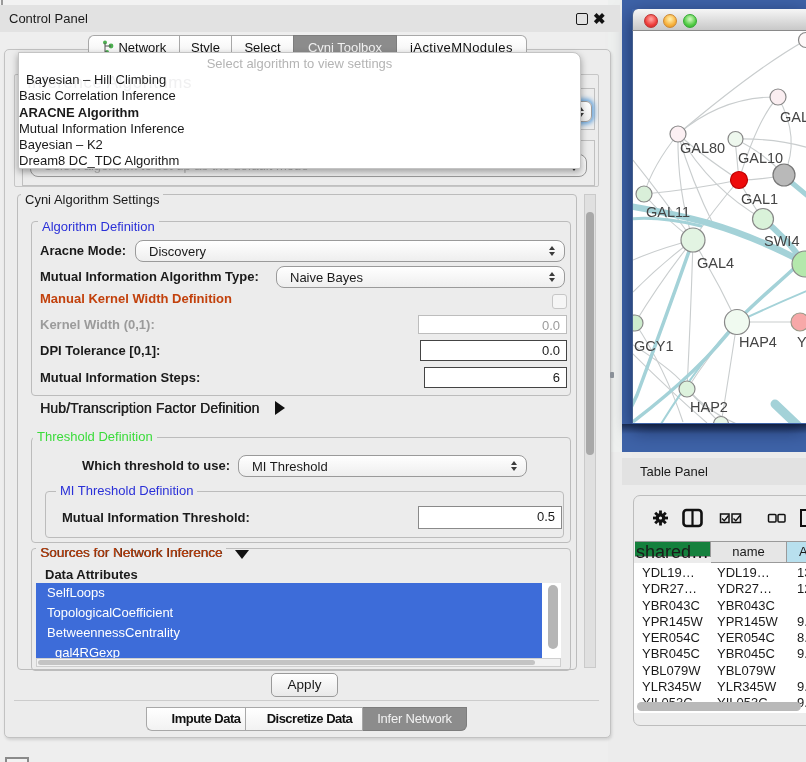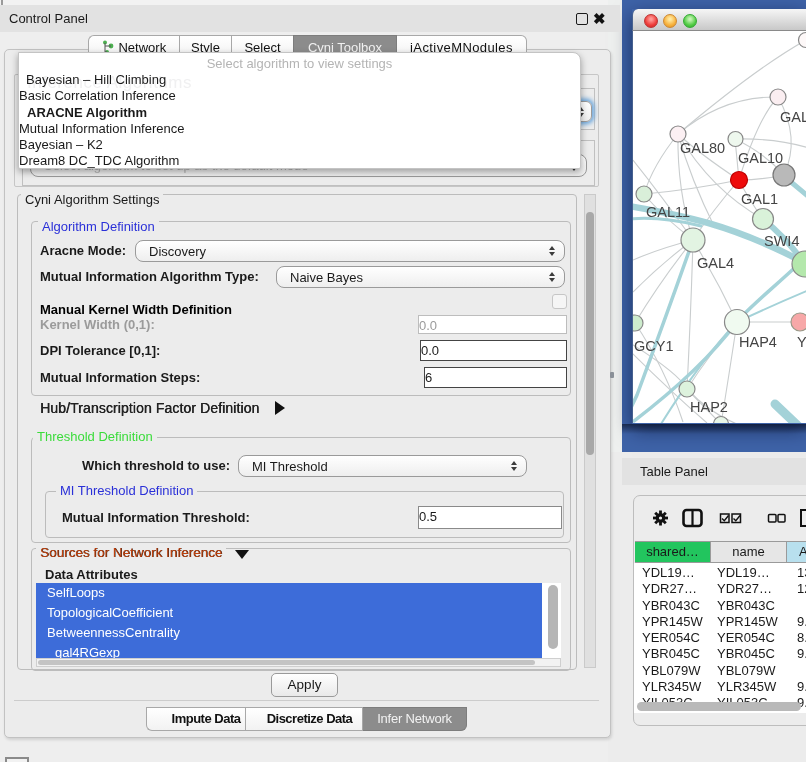--- a/index.html
+++ b/index.html
@@ -1,18 +1,18 @@
 <!DOCTYPE html>
 <html><head><meta charset="utf-8"><style>
 html,body{margin:0;padding:0}
 body{width:806px;height:762px;position:relative;overflow:hidden;background:#eeeeee;font-family:"Liberation Sans",sans-serif;color:#1a1a1a}
 .abs{position:absolute}
 .grp{position:absolute;border:1px solid #bcbcbc;border-radius:4px}
 .grplab{position:absolute;background:#ececec;padding:0 4px;font-size:13px;line-height:13px}
-.field{position:absolute;background:#fff;font-size:13px;text-align:left;line-height:19px;padding-right:6px;box-sizing:border-box}
+.field{position:absolute;background:#fff;font-size:13px;text-align:right;line-height:19px;padding-right:6px;box-sizing:border-box}
 .combo{position:absolute;border:1px solid #9a9a9a;border-radius:8px;background:linear-gradient(#ffffff,#eeeeee);box-sizing:border-box;font-size:13px}
 .combo .txt{position:absolute;left:13px;top:0;line-height:20px}
 .spin{position:absolute;right:8px;top:50%;margin-top:-6px;width:8px;height:12px}
 .spin:before{content:"";position:absolute;left:1px;top:1px;border-left:3.2px solid transparent;border-right:3.2px solid transparent;border-bottom:4.2px solid #3c3c3c}
 .spin:after{content:"";position:absolute;left:1px;bottom:1px;border-left:3.2px solid transparent;border-right:3.2px solid transparent;border-top:4.2px solid #3c3c3c}
 .lbl{position:absolute;font-size:13px;font-weight:bold;white-space:nowrap}
 .tab{position:absolute;box-sizing:border-box;border:1px solid #a8a8a8;background:linear-gradient(#ffffff,#f2f2f2);font-size:13px;text-align:center;color:#111}
 </style></head><body>
 
 <div class="abs" style="left:608px;top:0;width:14px;height:762px;background:#eef0ef"></div>
@@ -130,21 +130,21 @@
       <rect x="98" y="18" width="8.5" height="8.5"></rect>
       <path d="M88,22.5 l2.3,2.3 l4.2,-5.3" stroke-width="1.4"></path>
       <path d="M99.5,22.5 l2.3,2.3 l4.2,-5.3" stroke-width="1.4"></path>
       <rect x="134.5" y="18.5" width="7.5" height="7.5" rx="1"></rect>
       <rect x="144" y="18.5" width="7" height="7.5" rx="1"></rect>
       <path d="M167,14 h7.5 l4,4 v12 h-11.5 z" stroke-width="2"></path>
       <path d="M174.5,14 v4 h4" stroke-width="1.5"></path>
     </g>
   </svg>
 
-  <div class="abs" style="left:1px;top:45px;width:76px;height:22px;background:#22c55e;border:1px solid #9a9a9a;border-left:none;box-sizing:border-box;text-align:center;font-size:13px;line-height:20px">shared…</div>
+  <div class="abs" style="left:1px;top:45px;width:76px;height:16px;background:#15803d;border:1px solid #9a9a9a;border-left:none;box-sizing:border-box;text-align:center;font-size:18px;line-height:20px">shared…</div>
   <div class="abs" style="left:77px;top:45px;width:76px;height:22px;background:#e6e6e6;border:1px solid #9a9a9a;border-left:none;box-sizing:border-box;text-align:center;font-size:13px;line-height:20px">name</div>
   <div class="abs" style="left:153px;top:45px;width:40px;height:22px;background:#b8e0ee;border:1px solid #9a9a9a;border-left:none;box-sizing:border-box;font-size:13px;line-height:20px;padding-left:12px">A</div>
 
   <div class="abs" style="left:0;top:67px;width:185px;height:150px;background:#fff;font-size:13px;padding-top:2px;box-sizing:border-box">
     <div style="height:16.3px;line-height:16.3px;position:relative">
         <span style="position:absolute;left:8px">YDL19…</span>
         <span style="position:absolute;left:83px">YDL19…</span>
         <span style="position:absolute;left:163px">13</span>
       </div>
     <div style="height:16.3px;line-height:16.3px;position:relative">
@@ -222,21 +222,21 @@
 <div class="combo" style="left:30px;top:154px;width:557px;height:23px;color:#b8b8b8">
     <span class="txt" style="line-height:22px">Select algorithm to set up as the default mode</span>
     <span class="spin"></span>
   </div>
 
 <div class="abs" style="left:18px;top:52px;width:563px;height:117px;background:#fff;border:1px solid #c4c4c4;border-radius:0 8px 2px 2px;box-shadow:0 3px 7px rgba(0,0,0,.35);box-sizing:border-box;font-size:13px;z-index:0">
   <div class="abs" style="left:8px;top:20px;font-size:17px;color:#f0f0f1;letter-spacing:.5px;z-index:-1">Inference Algorithms</div>
   <div style="text-align:center;color:#b4b4b4;line-height:17px;margin-top:2px;position:relative">Select algorithm to view settings</div>
   <div style="margin-left:7px;line-height:16.3px">Bayesian – Hill Climbing</div>
   <div style="margin-left:0;line-height:16.3px">Basic Correlation Inference</div>
-  <div style="margin-left:8px;line-height:16.3px;font-weight:bold">ARACNE Algorithm</div>
+  <div style="margin-left:0;line-height:16.3px;font-weight:bold">ARACNE Algorithm</div>
   <div style="margin-left:0;line-height:16.3px">Mutual Information Inference</div>
   <div style="margin-left:0;line-height:16.3px">Bayesian – K2</div>
   <div style="margin-left:0;line-height:16.3px">Dream8 DC_TDC Algorithm</div>
 </div>
 
 <div class="grp" style="left:17px;top:194px;width:558px;height:474px"></div>
 <div class="grplab" style="left:21px;top:193px">Cyni Algorithm Settings</div>
 
 <div class="abs" style="left:584px;top:194px;width:12px;height:474px;background:#e0e0e0;border:1px solid #cacaca;box-sizing:border-box"></div>
 <div class="abs" style="left:586px;top:212px;width:8px;height:243px;background:#a8a8a8;border-radius:4px"></div>
@@ -247,21 +247,21 @@
 <div class="lbl" style="left:40px;top:243px">Aracne Mode:</div>
 <div class="combo" style="left:135px;top:240px;width:430px;height:22px">
     <span class="txt" style="line-height:21px">Discovery</span>
     <span class="spin"></span>
   </div>
 <div class="lbl" style="left:40px;top:269px">Mutual Information Algorithm Type:</div>
 <div class="combo" style="left:276px;top:266px;width:289px;height:22px">
     <span class="txt" style="line-height:21px">Naive Bayes</span>
     <span class="spin"></span>
   </div>
-<div class="lbl" style="left:40px;top:302px;color:#000000">Manual Kernel Width Definition</div>
+<div class="lbl" style="left:40px;top:291px;color:#c2410c">Manual Kernel Width Definition</div>
 <div class="abs" style="left:552px;top:294px;width:13px;height:13px;border:1px solid #c6c6c6;border-radius:3px;background:#f5f5f5"></div>
 <div class="lbl" style="left:40px;top:317px;color:#9b9b9b">Kernel Width (0,1):</div>
 <div class="field" style="left:418px;top:315px;width:149px;height:19px;border:1px solid #bdbdbd;color:#9b9b9b">0.0</div>
 <div class="lbl" style="left:40px;top:343px">DPI Tolerance [0,1]:</div>
 <div class="field" style="left:420px;top:340px;width:147px;height:21px;border:1.5px solid #444">0.0</div>
 <div class="lbl" style="left:40px;top:370px">Mutual Information Steps:</div>
 <div class="field" style="left:424px;top:367px;width:143px;height:21px;border:1.5px solid #444">6</div>
 
 <div class="abs" style="left:40px;top:400px;font-size:14px;letter-spacing:.1px;color:#222;text-shadow:.4px 0 0 #222">Hub/Transcription Factor Definition</div>
 <div class="abs" style="left:275px;top:401px;width:0;height:0;border-top:7px solid transparent;border-bottom:7px solid transparent;border-left:10.5px solid #111"></div>

